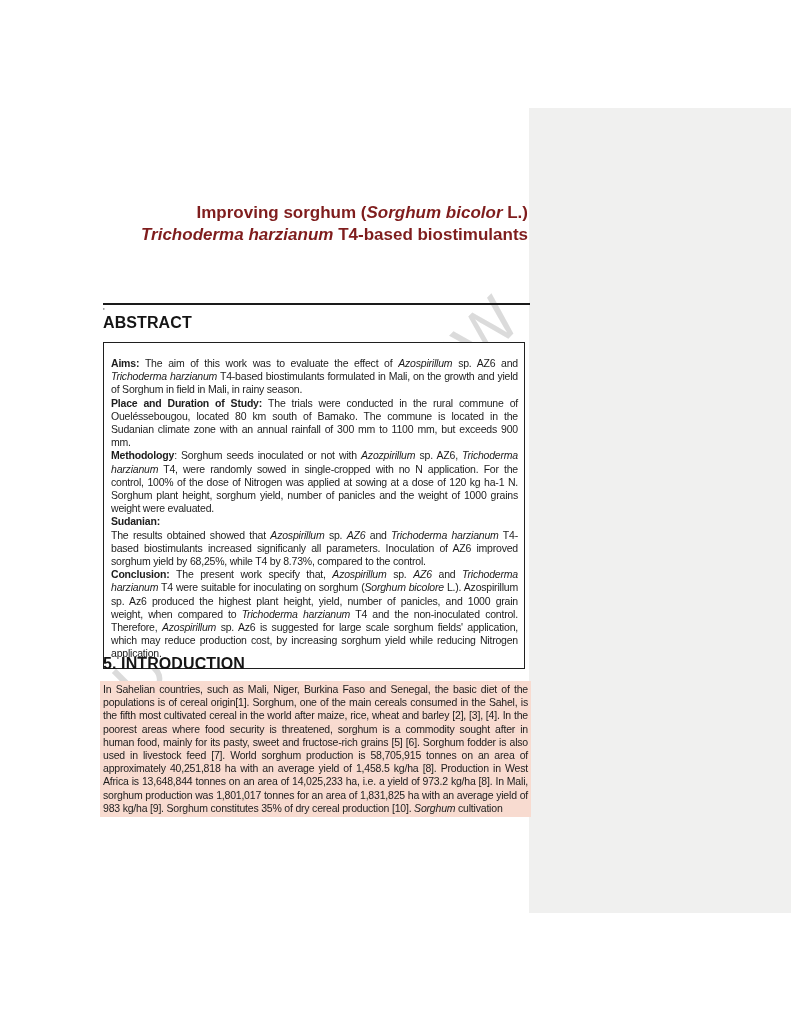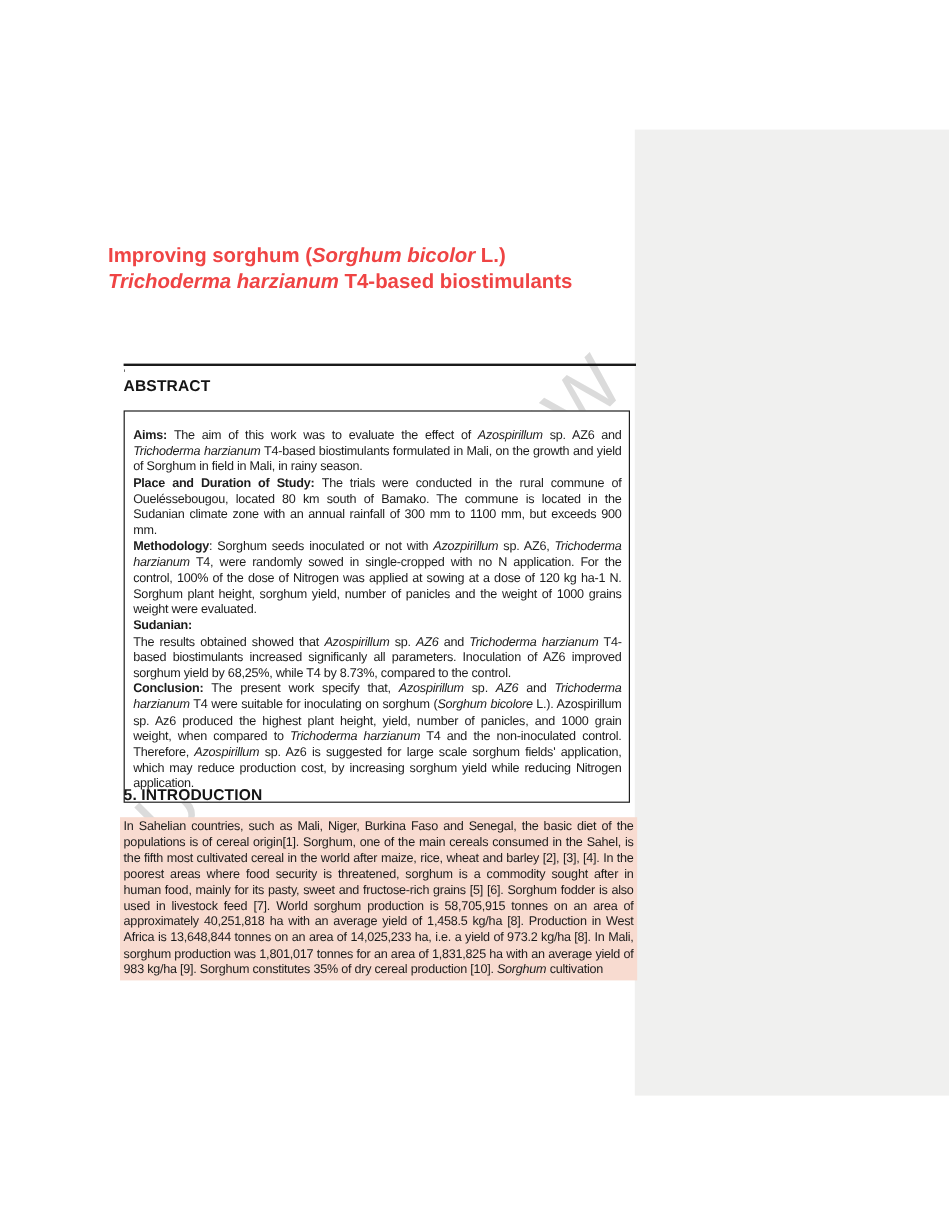--- a/index.html
+++ b/index.html
@@ -27,41 +27,42 @@
     position:absolute;
     left:529px;top:108px;
     width:262px;height:805px;
     background:#f0f0ef;
     z-index:2;
   }
   .content{position:absolute;inset:0;z-index:3;}
   .title-block{
     position:absolute;
     left:90px;top:202px;width:438px;
+    text-align:right;
     font-weight:bold;
     font-size:17px;
     line-height:22px;
-    color:#ef4444;
+    color:#7f1d1d;
   }
   .rule{
     position:absolute;
     left:103px;top:303px;
     width:427px;height:2px;
     background:#1a1a1a;
   }
   .stray-mark{
     position:absolute;
     left:103px;top:306px;
     font-size:9px;color:#555;
   }
   .section-heading{
     position:absolute;
     left:103px;
     font-weight:bold;
-    font-size:13px;
+    font-size:16px;
     letter-spacing:.1px;
     color:#151515;
   }
   .abstract-heading{top:314px;}
   .intro-heading{top:655px;}
   .abstract-box{
     position:absolute;
     left:103px;top:342px;
     width:407px;
     min-height:276px;

